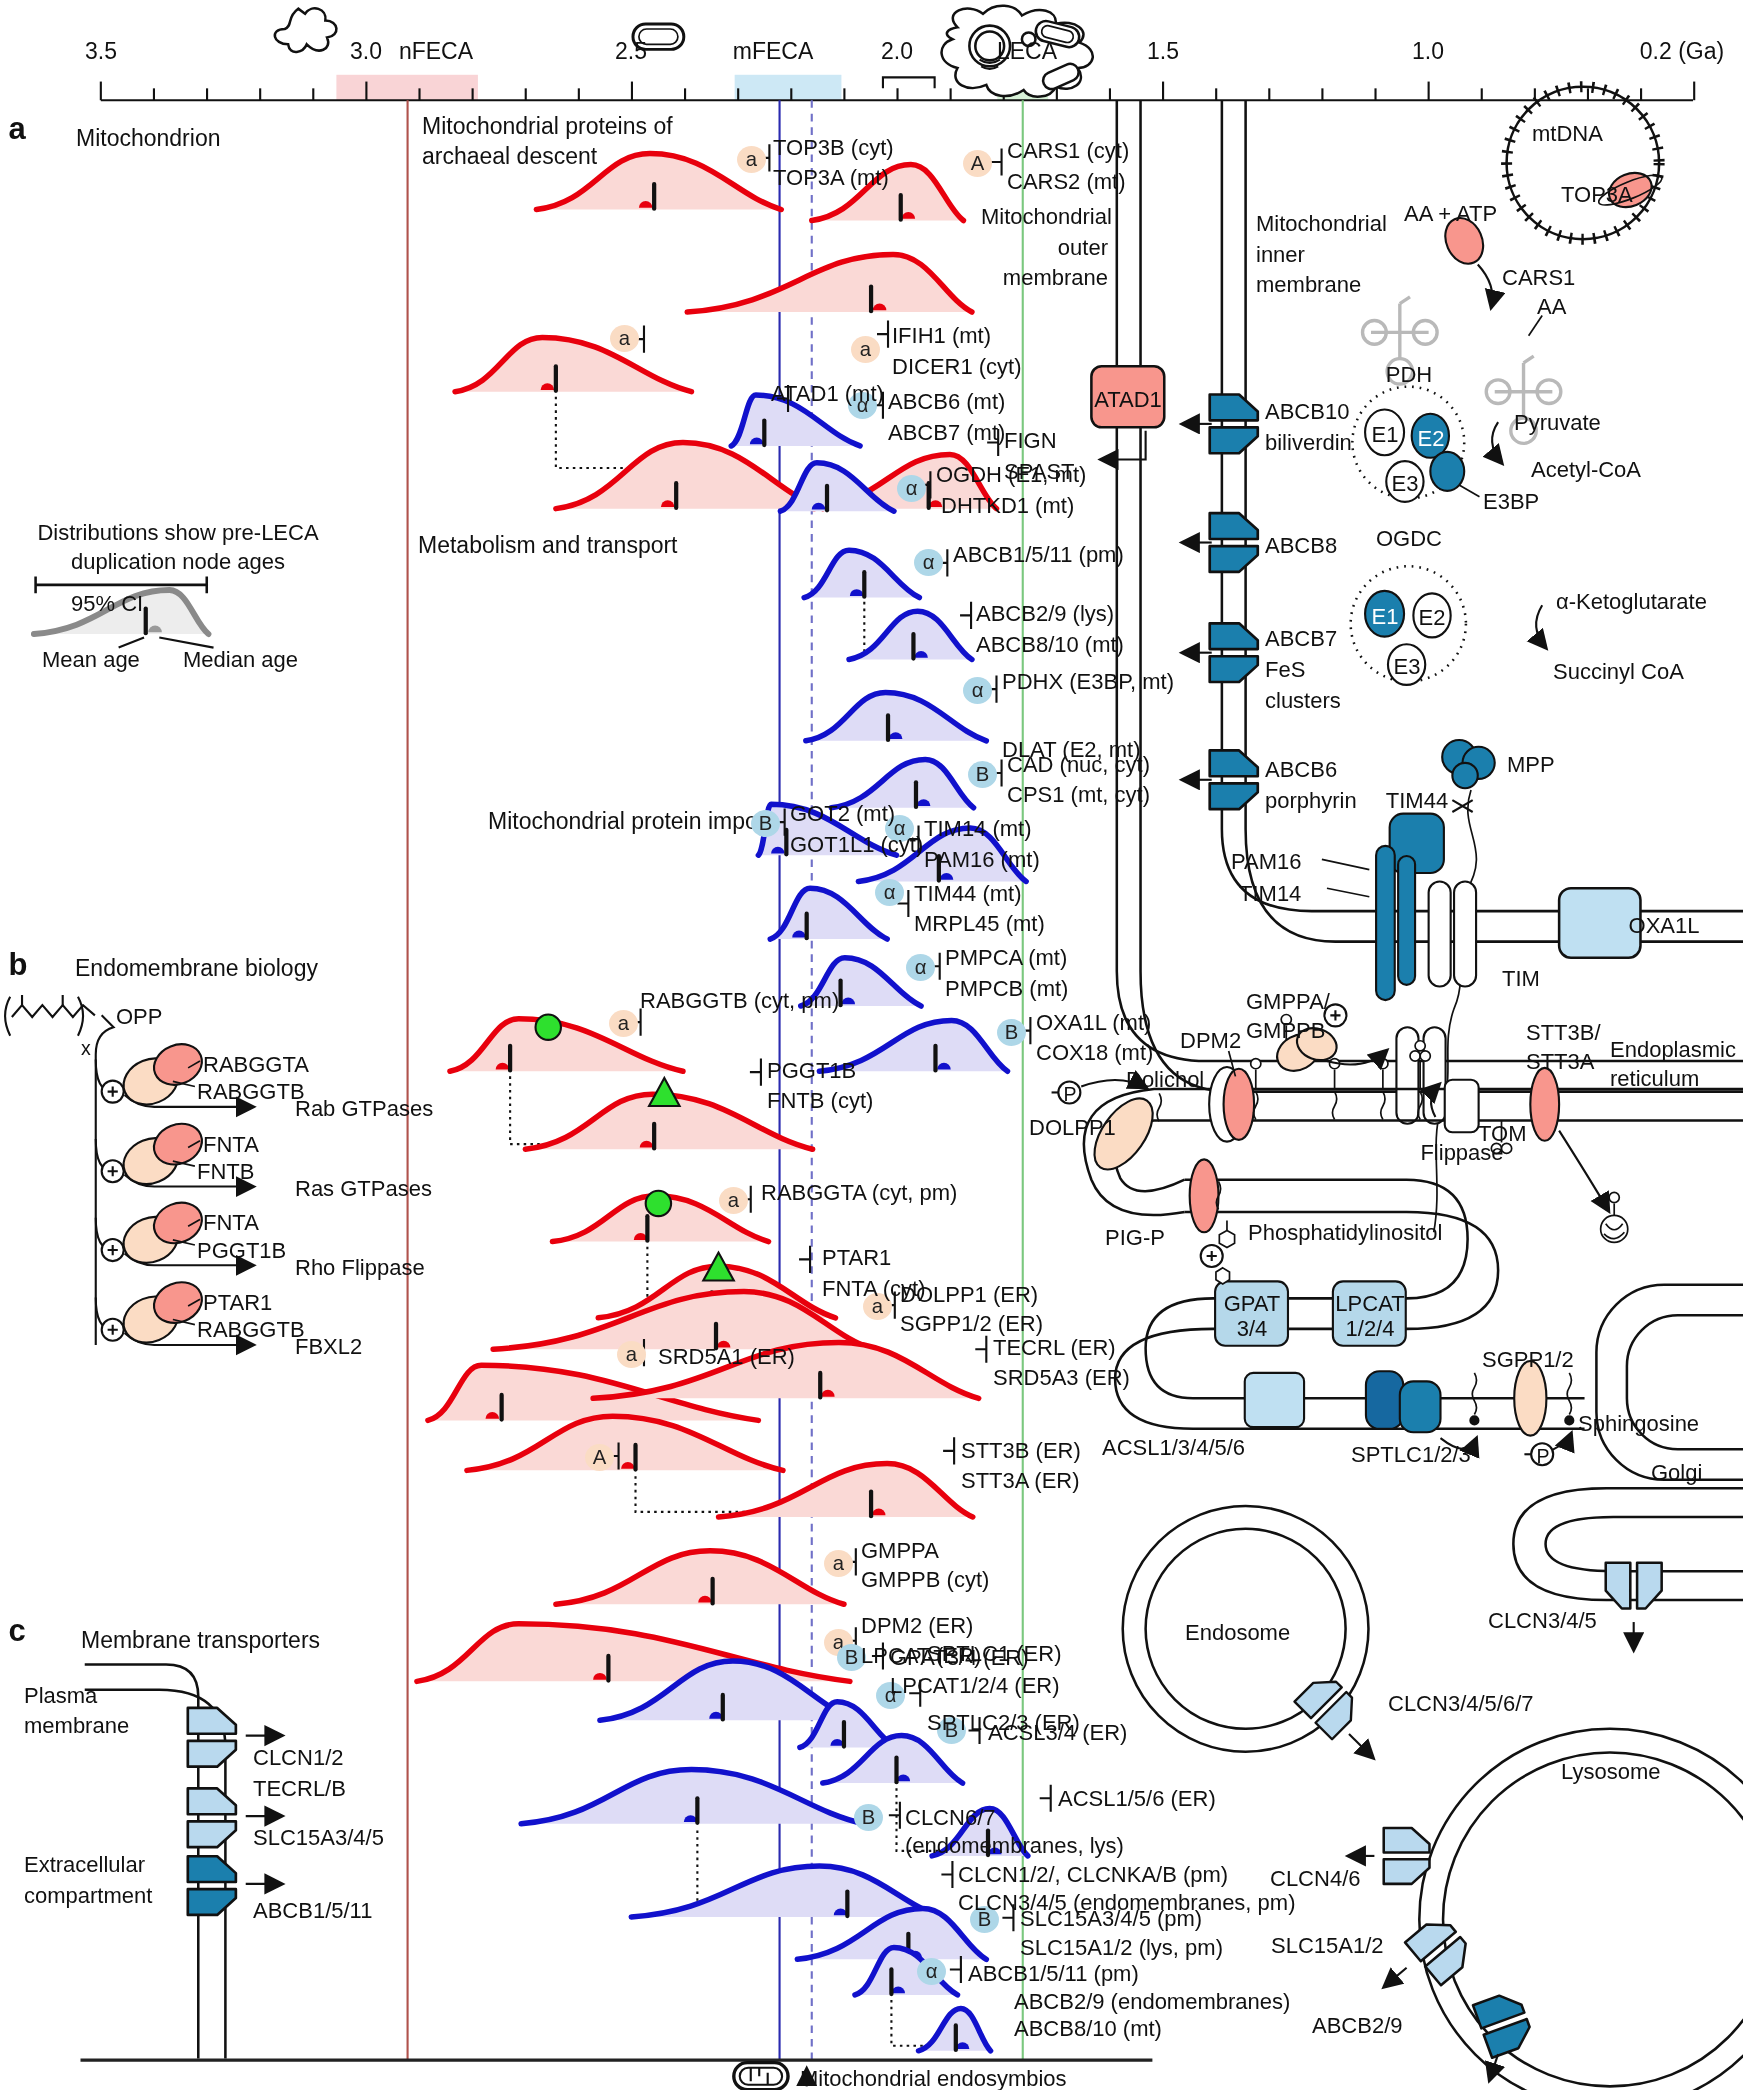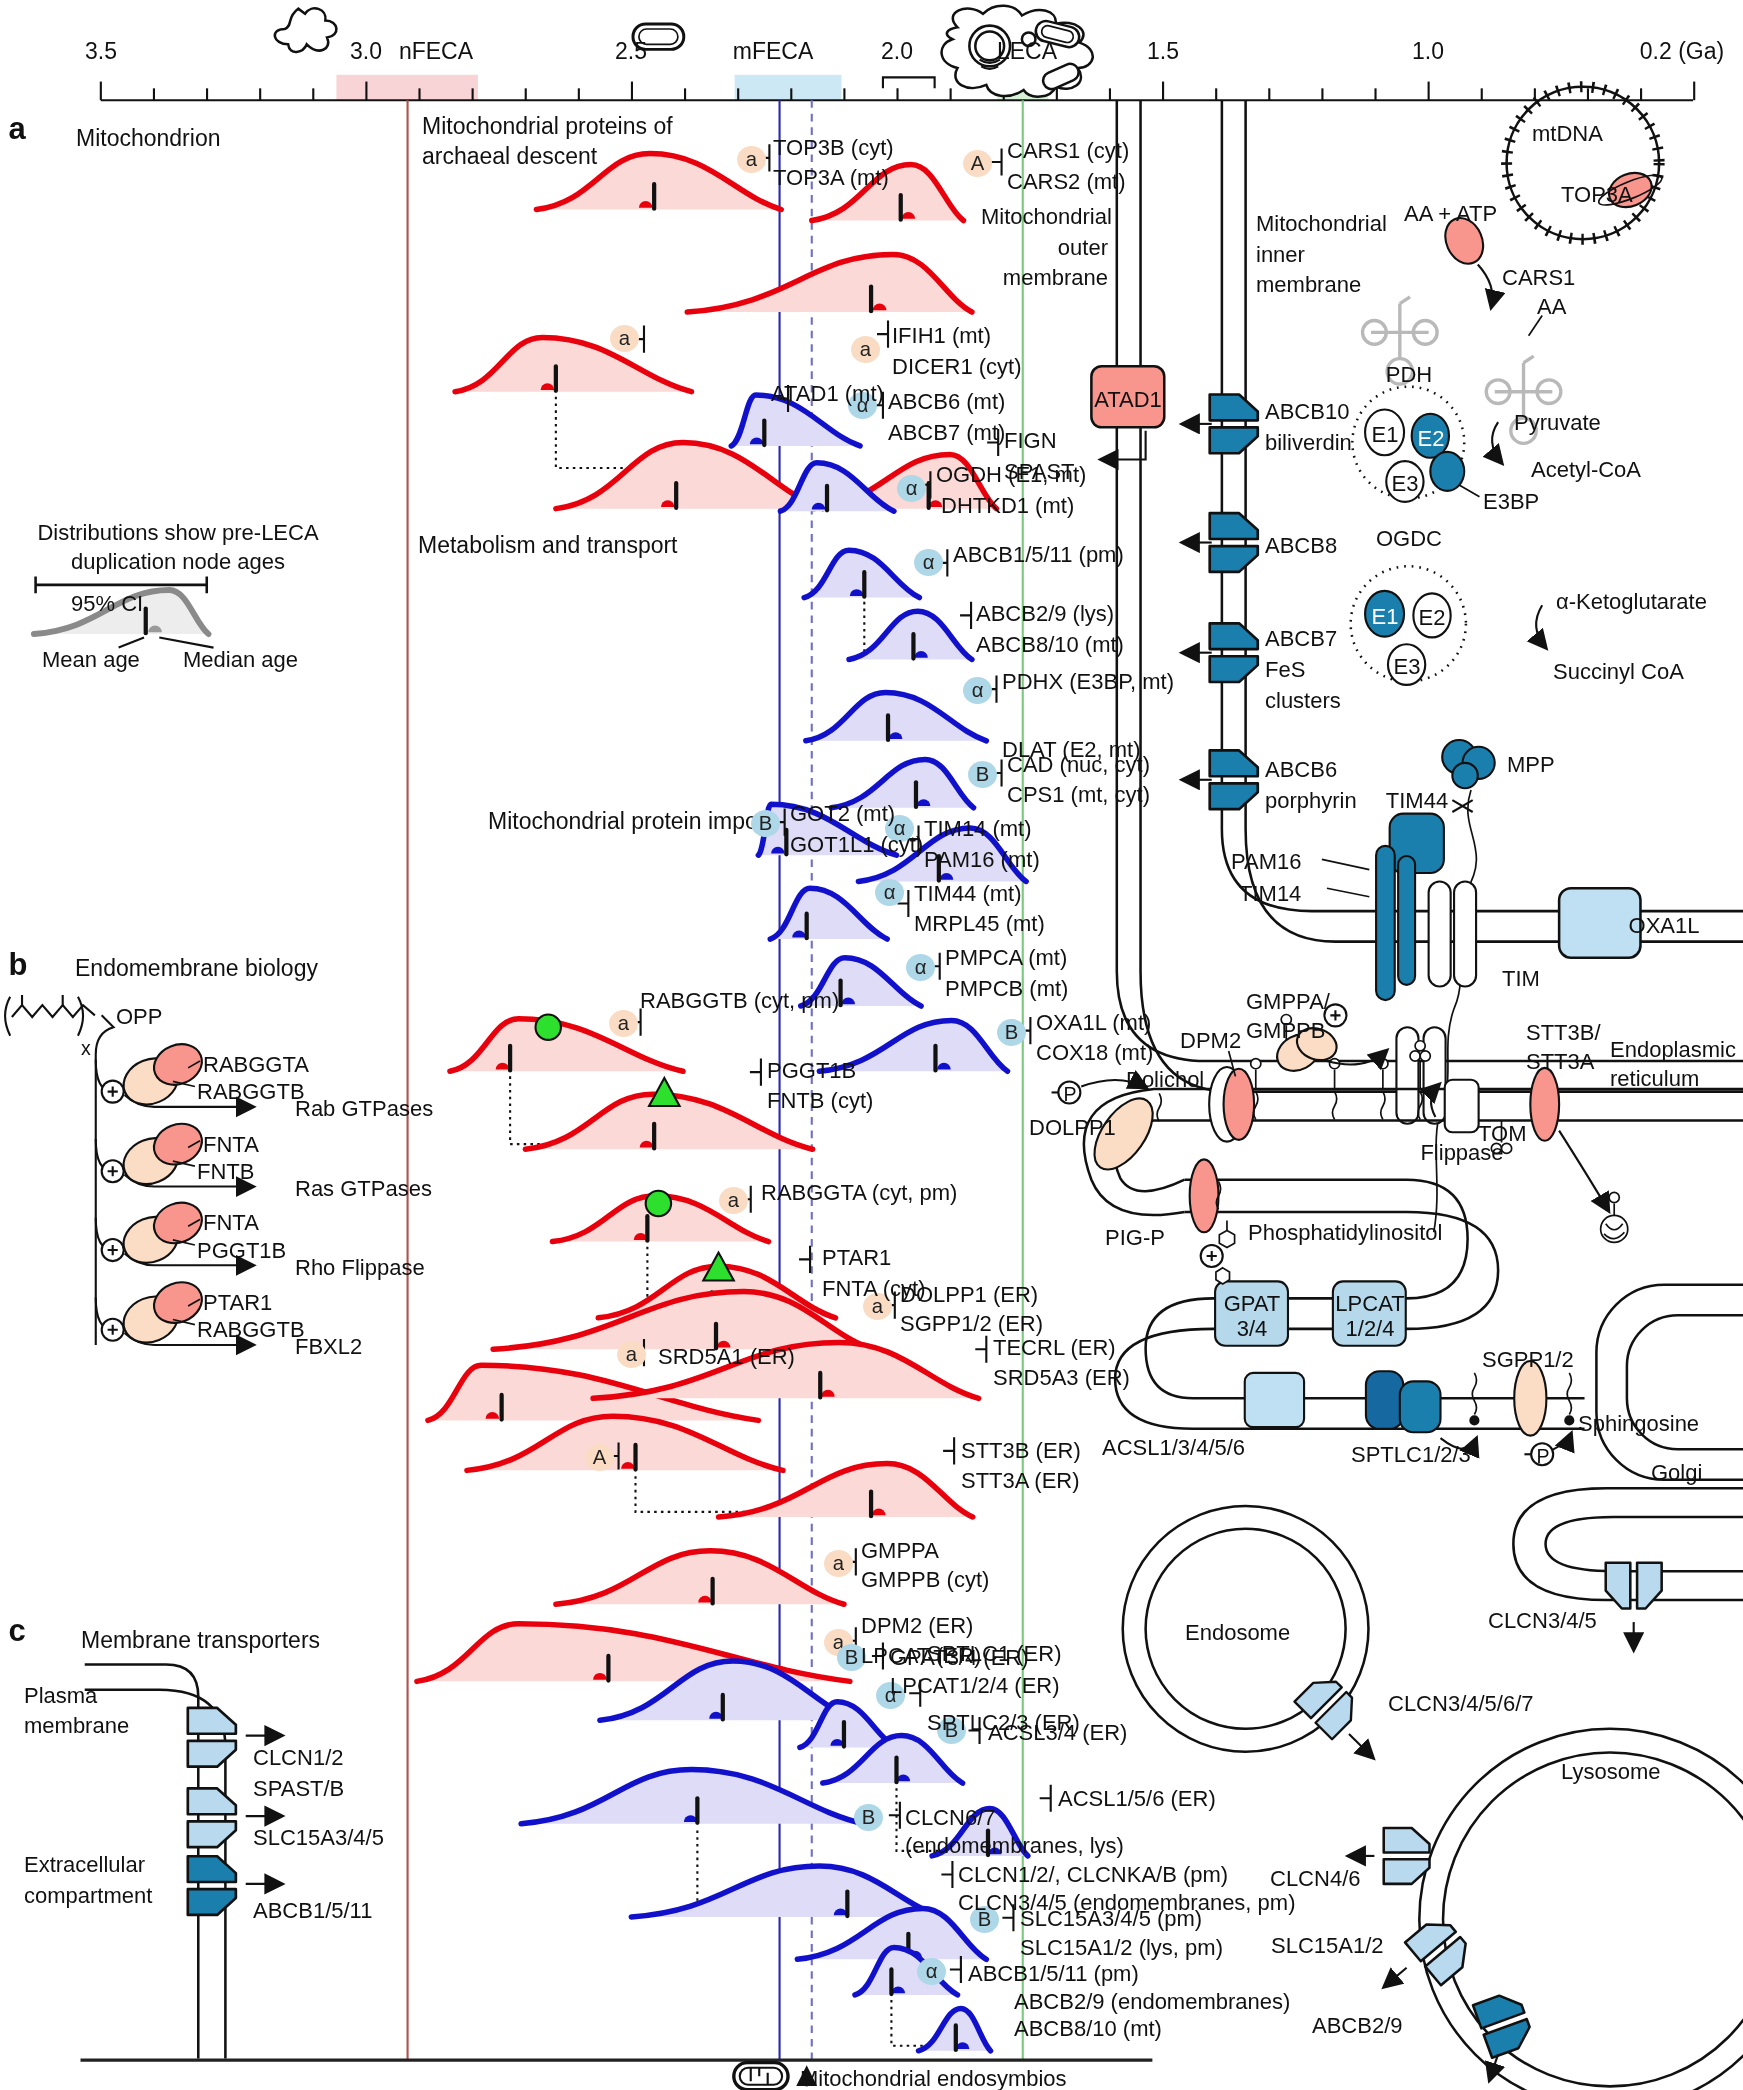--- a/index.html
+++ b/index.html
@@ -755,21 +755,21 @@
 <span class="lb" style="left:1482px;top:1346px">SGPP1/2</span>
 <span class="lb sm ctr" style="left:1543px;top:1444px">P</span>
 <span class="lb" style="left:1578px;top:1410px">Sphingosine</span>
 <span class="lb" style="left:1651px;top:1459px">Golgi</span>
 
 <span class="lb" style="left:24px;top:1682px">Plasma</span>
 <span class="lb" style="left:24px;top:1712px">membrane</span>
 <span class="lb" style="left:24px;top:1851px">Extracellular</span>
 <span class="lb" style="left:24px;top:1882px">compartment</span>
 <span class="lb" style="left:253px;top:1744px">CLCN1/2</span>
-<span class="lb" style="left:253px;top:1775px">SPAST/B</span>
+<span class="lb" style="left:253px;top:1775px">TECRL/B</span>
 <span class="lb" style="left:253px;top:1824px">SLC15A3/4/5</span>
 <span class="lb" style="left:253px;top:1897px">ABCB1/5/11</span>
 <span class="lb" style="left:1185px;top:1619px">Endosome</span>
 <span class="lb" style="left:1388px;top:1690px">CLCN3/4/5/6/7</span>
 <span class="lb" style="left:1488px;top:1607px">CLCN3/4/5</span>
 <span class="lb" style="left:1561px;top:1758px">Lysosome</span>
 <span class="lb" style="left:1270px;top:1865px">CLCN4/6</span>
 <span class="lb" style="left:1271px;top:1932px">SLC15A1/2</span>
 <span class="lb" style="left:1312px;top:2012px">ABCB2/9</span>
 

